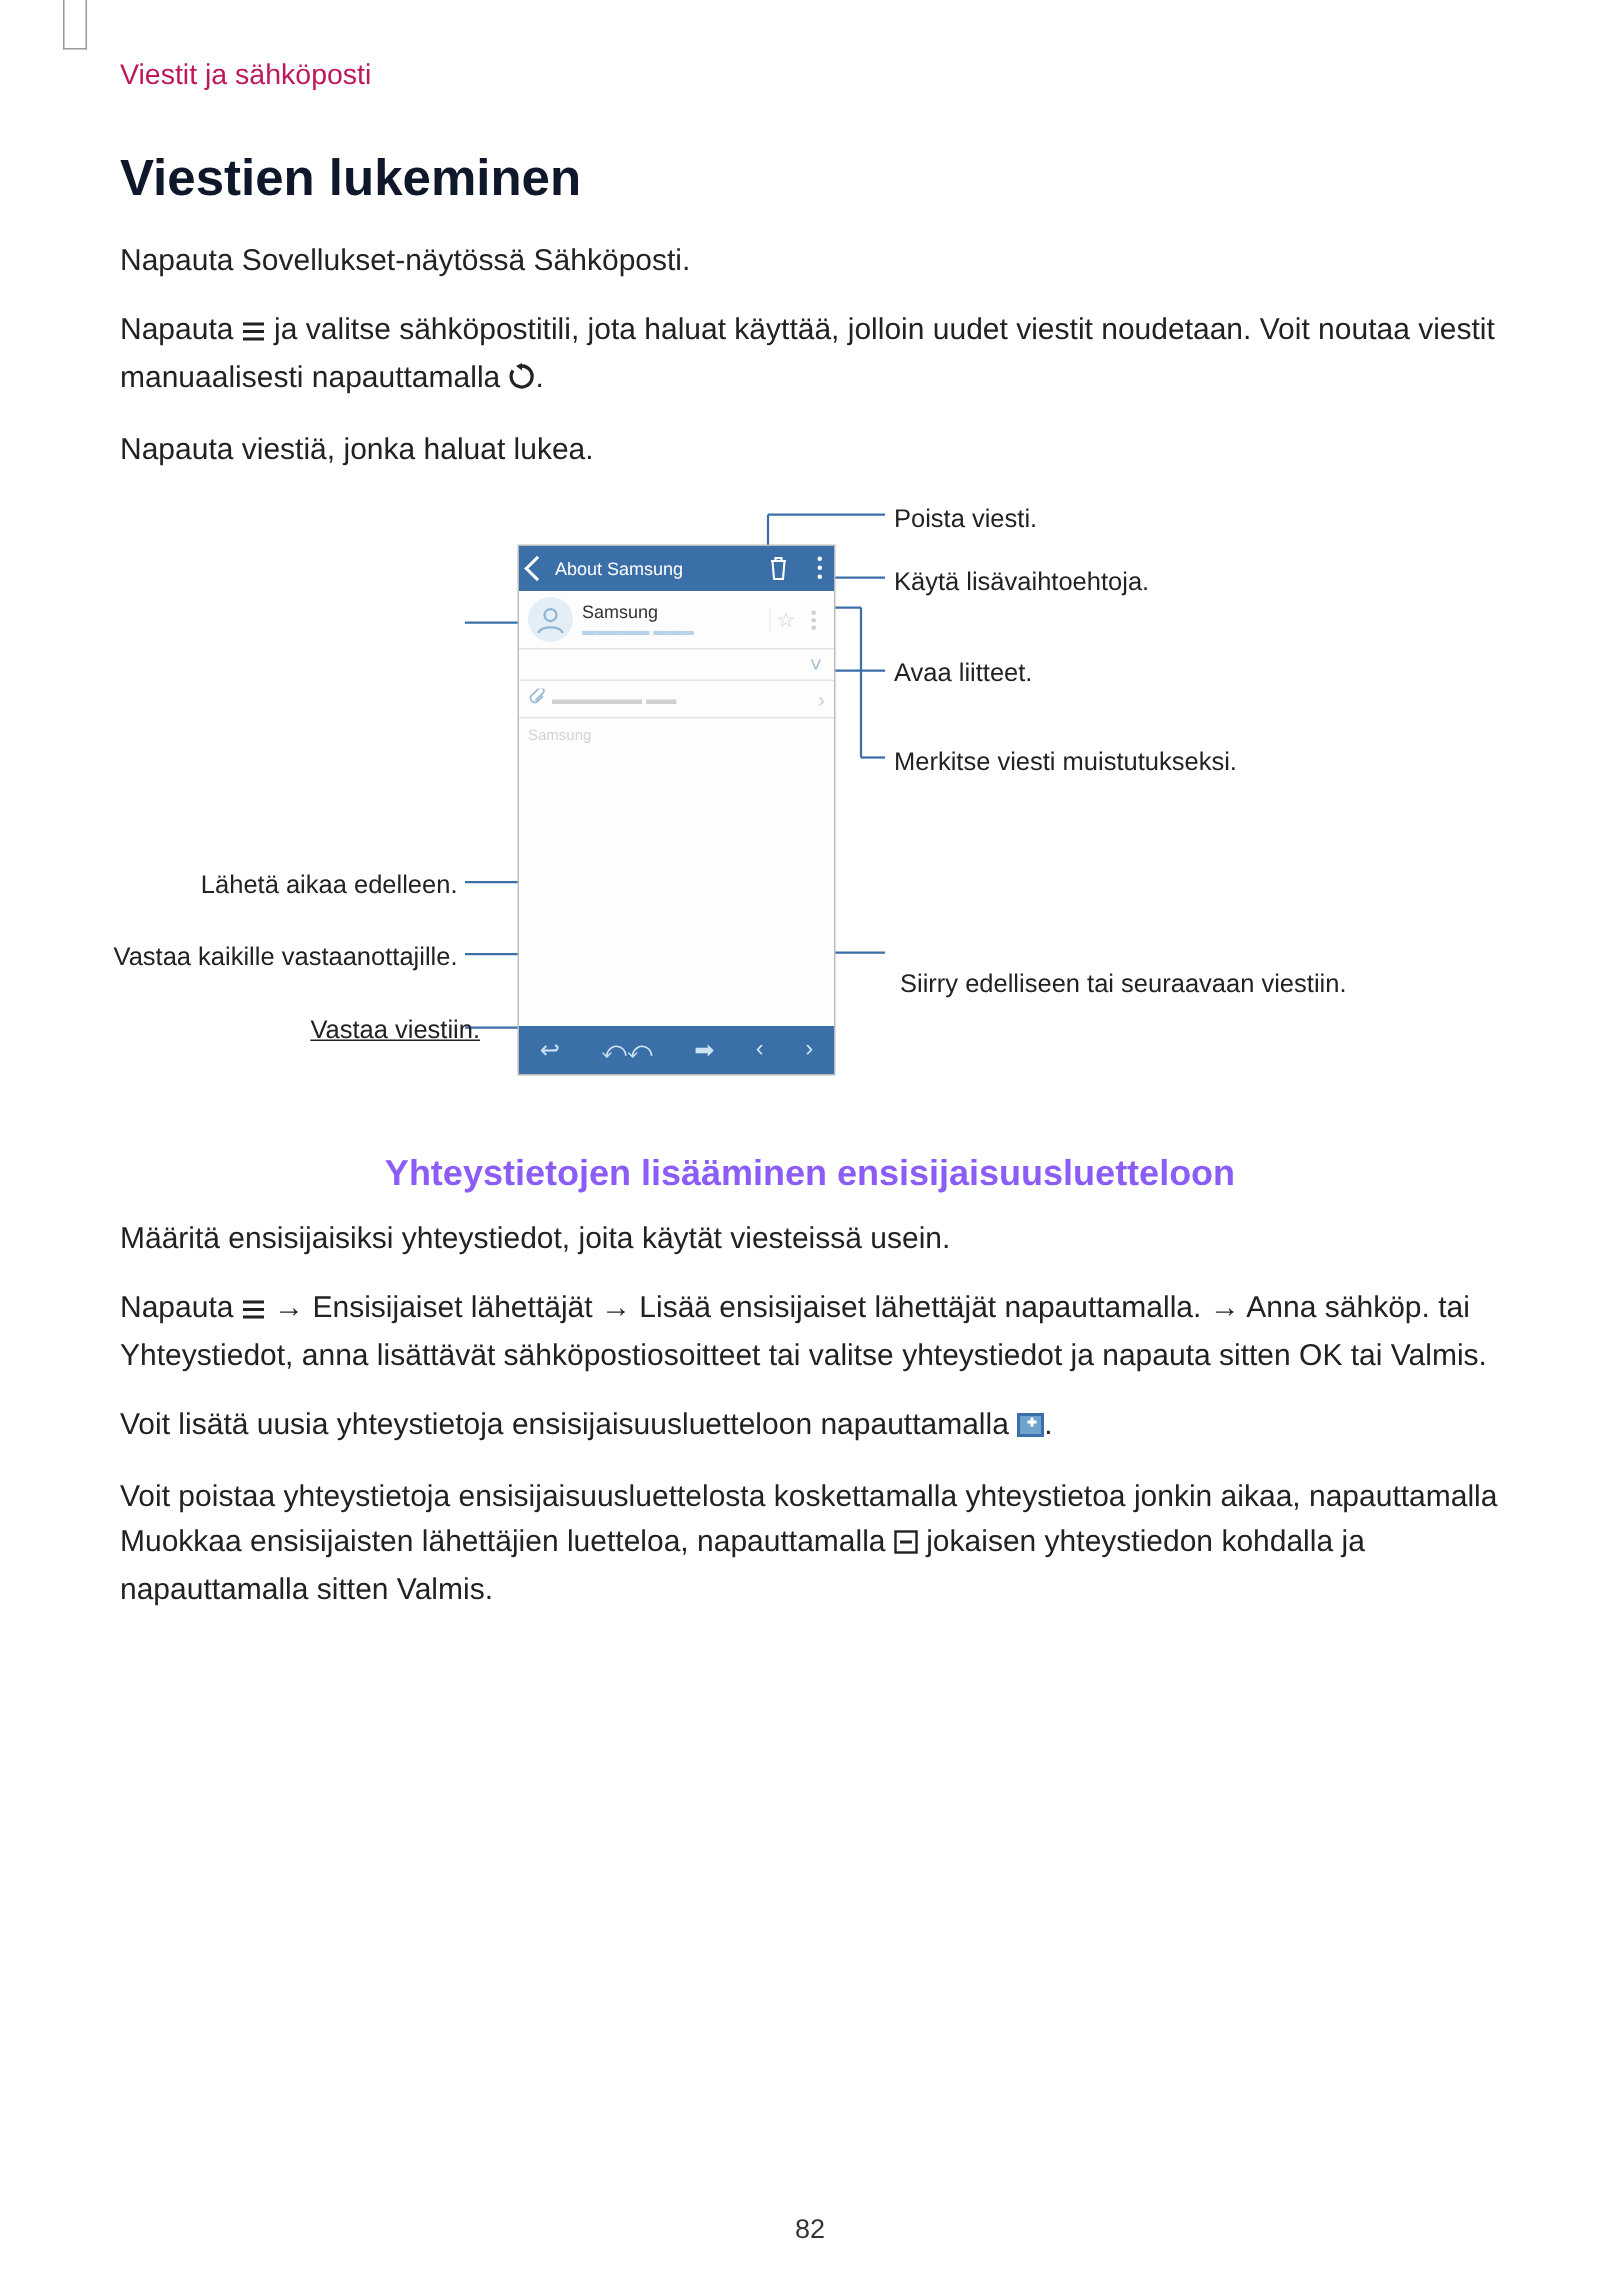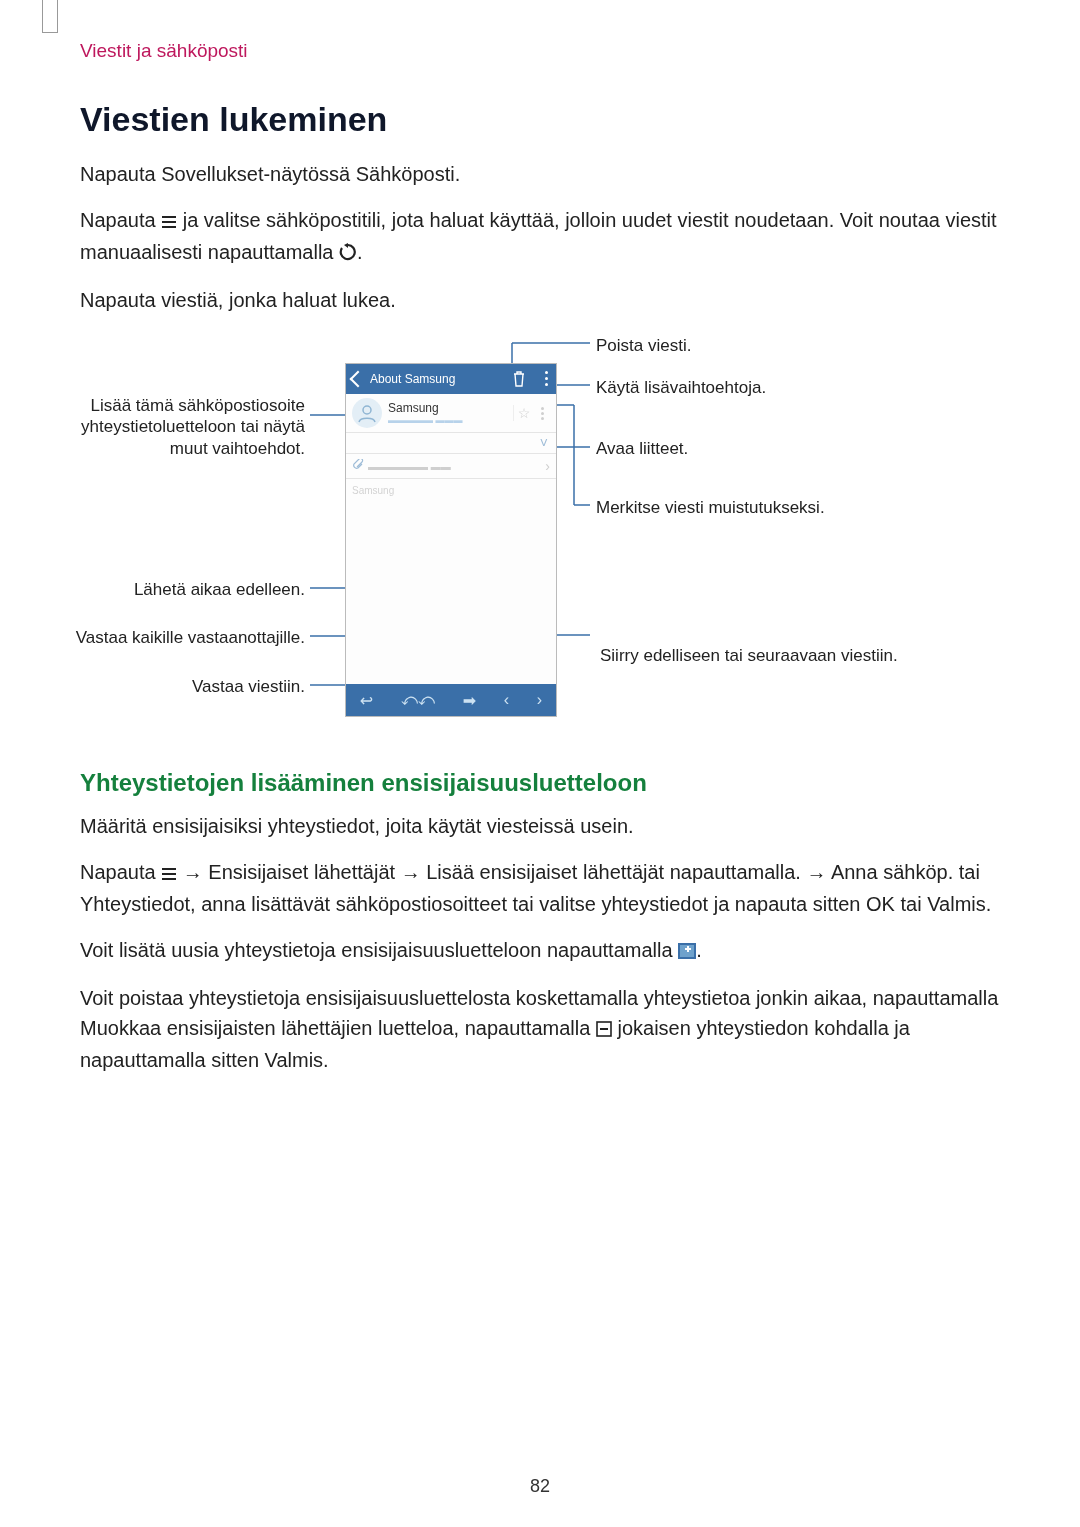--- a/index.html
+++ b/index.html
@@ -36,21 +36,22 @@
   h1 {
     font-size: 34px;
     font-weight: bold;
     color: #0f172a;
     margin: 0 0 20px 0;
   }
   h2 {
     font-size: 24px;
     font-weight: bold;
     margin: 34px 0 14px 0;
-    color: #15803d;
+    color: #8b5cf6;
+    text-align: center;
   }
   p {
     font-size: 20px;
     line-height: 1.5;
     margin: 10px 0 16px 0;
   }
   b { font-weight: normal; }
   .inline-icon {
     display: inline-block;
     vertical-align: -2px;
@@ -298,24 +299,23 @@
         <span>›</span>
       </div>
     </div>
 
     <div class="label" style="left:516px; top:0px;">Poista viesti.</div>
     <div class="label" style="left:516px; top:42px;">Käytä lisävaihtoehtoja.</div>
     <div class="label" style="left:516px; top:103px;">Avaa liitteet.</div>
     <div class="label" style="left:516px; top:162px;">Merkitse viesti muistutukseksi.</div>
     <div class="label" style="left:520px; top:290px; width:300px;margin-top:20px;">Siirry edelliseen tai seuraavaan viestiin.</div>
 
-    <div class="label left" style="left:-30px; top:60px; width:255px;">Lisää tämä sähköpostiosoite yhteystietoluetteloon tai näytä muut vaihtoehdot.</div>
     <div class="label left" style="left:0px;  top:244px; width:225px;">Lähetä aikaa edelleen.</div>
     <div class="label left" style="left:-30px;top:292px; width:255px;">Vastaa kaikille vastaanottajille.</div>
-    <div class="label left" style="left:0px;  top:341px; width:225px;">Vastaa viestiin.</div>
+    <div class="label left" style="left:15px;  top:341px; width:225px;text-decoration:underline;">Vastaa viestiin.</div>
   </div>
 
   <h2>Yhteystietojen lisääminen ensisijaisuusluetteloon</h2>
 
   <p>Määritä ensisijaisiksi yhteystiedot, joita käytät viesteissä usein.</p>
 
   <p>
     <span>Napauta </span>
     <span class="inline-icon">
       <svg width="16" height="14" viewBox="0 0 16 14">

